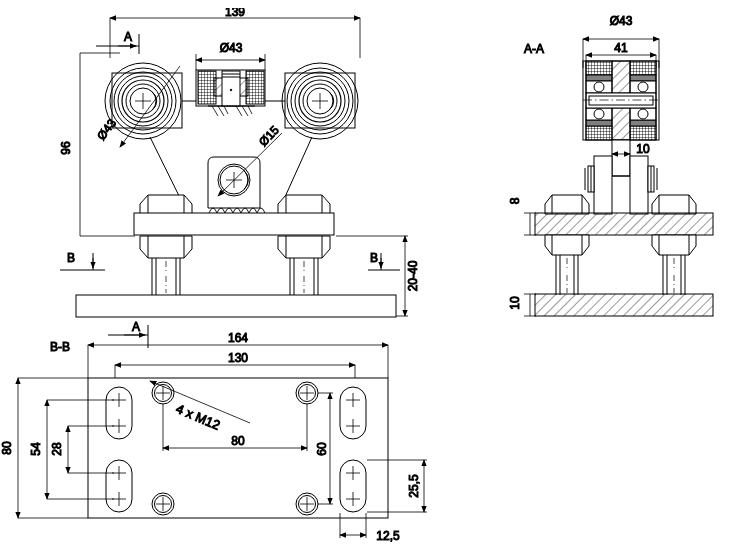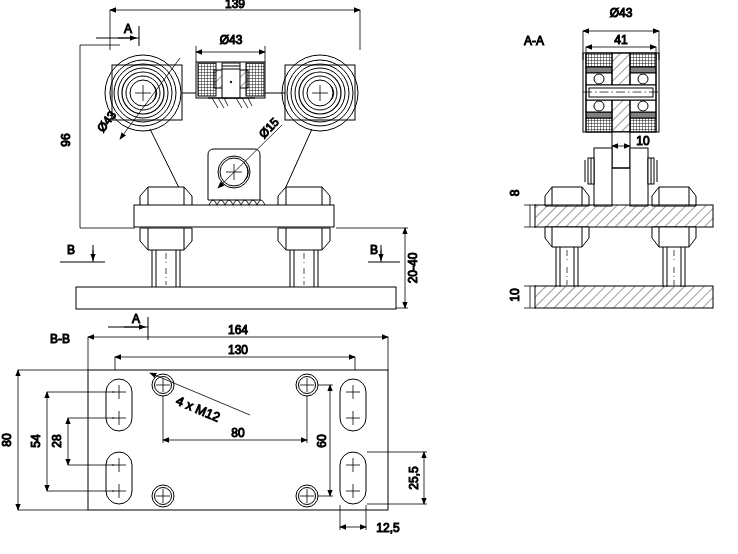--- a/index.html
+++ b/index.html
@@ -1,18 +1,18 @@
 <!DOCTYPE html>
 <html><head>
 <meta charset="utf-8">
 <style>
   html,body{margin:0;padding:0;background:#ffffff;}
   body{width:738px;height:554px;overflow:hidden;
        font-family:"Liberation Sans","DejaVu Sans",sans-serif;color:#000;}
-  #sheet{position:relative;width:738px;height:460px;background:#fff;}
+  #sheet{position:relative;width:738px;height:460px;background:#fff;margin-top:8px;}
   svg{display:block;}
   text{font-family:"Liberation Sans","DejaVu Sans",sans-serif;fill:#1a1a1a;}
 </style>
 </head>
 <body>
 
 <div id="sheet">
 <svg width="738" height="554" viewBox="0 0 738 554">
   <defs>
     <marker id="ar" markerWidth="9" markerHeight="7" refX="8" refY="3.5" orient="auto">

